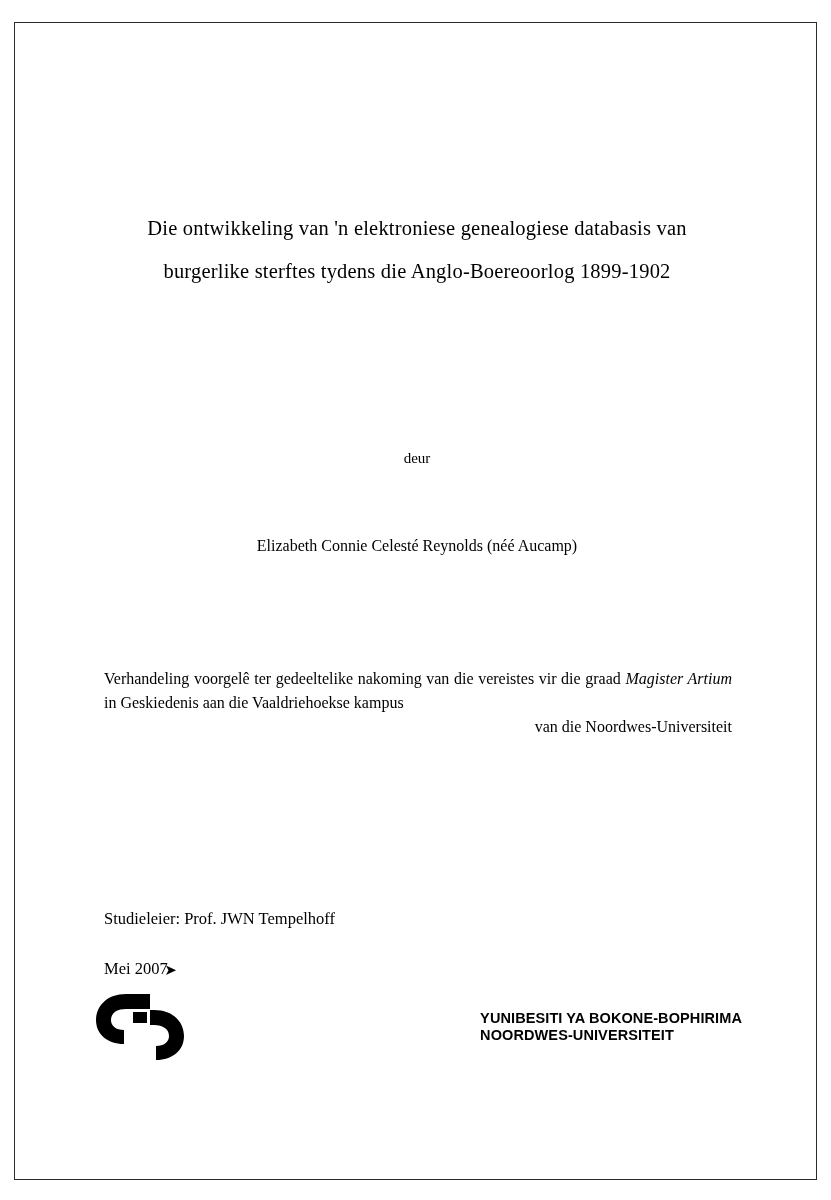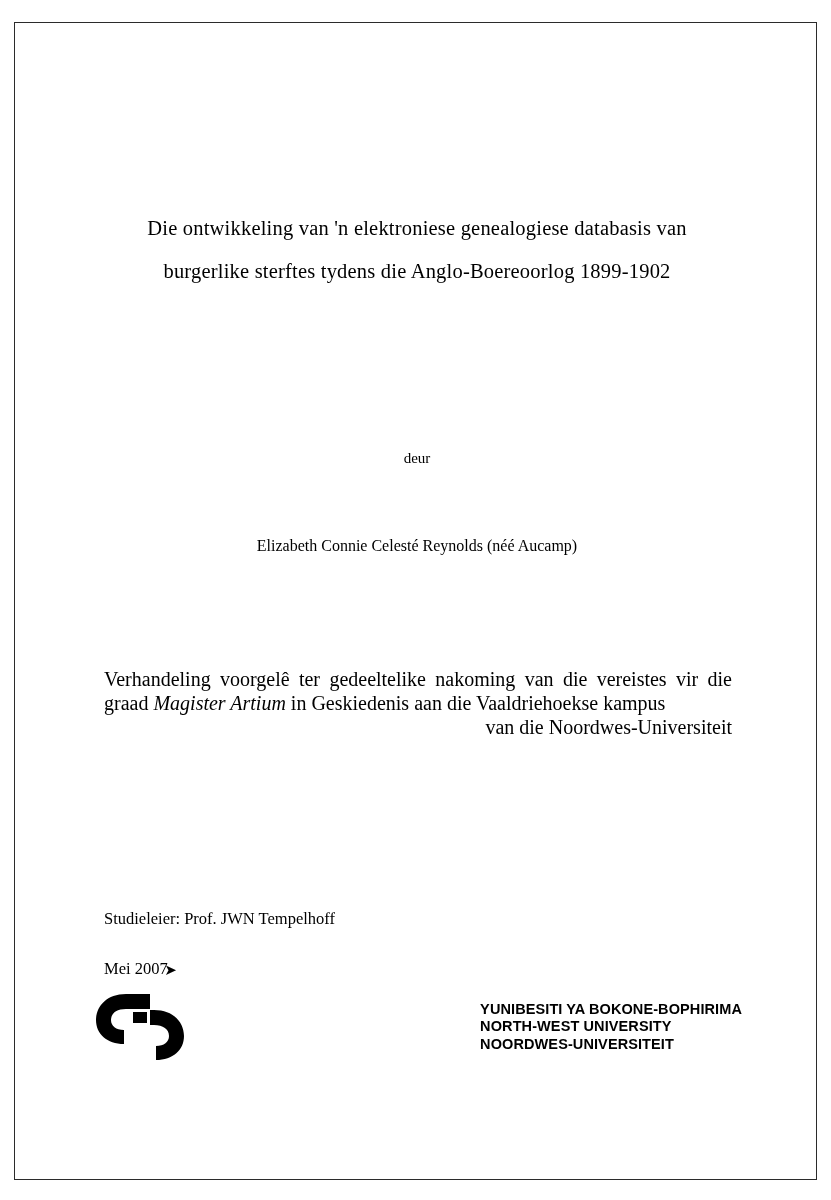--- a/index.html
+++ b/index.html
@@ -65,21 +65,21 @@
     left: 0;
     width: 650px;
     text-align: center;
     font-size: 16px;
   }
   .statement {
     position: absolute;
     top: 645px;
     left: 12px;
     width: 628px;
-    font-size: 20px;
+    font-size: 16px;
     line-height: 24px;
     text-align: justify;
   }
   .statement .last-line {
     text-align: right;
   }
   .statement em {
     font-style: italic;
   }
   .supervisor {
@@ -162,19 +162,18 @@
 
     <div class="logo-area">
       <svg class="logo-mark" viewBox="0 0 96 74">
         <path d="M34 4 C14 4 4 17 4 30 C4 44 15 54 32 54 L32 40 C24 40 19 36 19 30 C19 23 25 19 34 19 L58 19 L58 4 Z" fill="#000000"></path>
         <path d="M62 20 C82 20 92 33 92 46 C92 60 81 70 64 70 L64 56 C72 56 77 52 77 46 C77 39 71 35 62 35 L38 35 L38 20 Z" fill="#000000"></path>
         <rect x="38" y="20" width="20" height="15" fill="#ffffff"></rect>
         <rect x="41" y="22" width="14" height="11" fill="#000000"></rect>
       </svg>
       <div class="logo-text">
         <span>YUNIBESITI YA BOKONE-BOPHIRIMA</span>
-        <span>NORTH-WEST UNIVERSITY</span>
         <span>NOORDWES-UNIVERSITEIT</span>
       </div>
     </div>
 
   </div>
 </div>
 
 </body></html>

